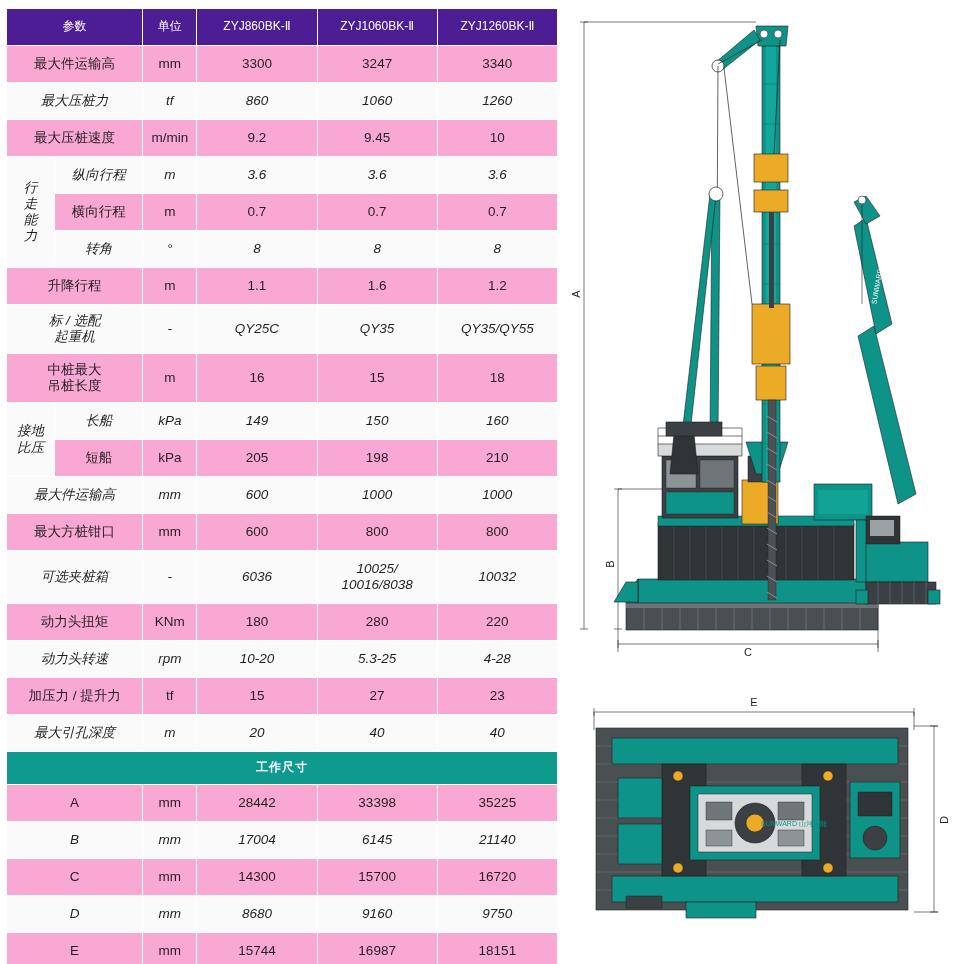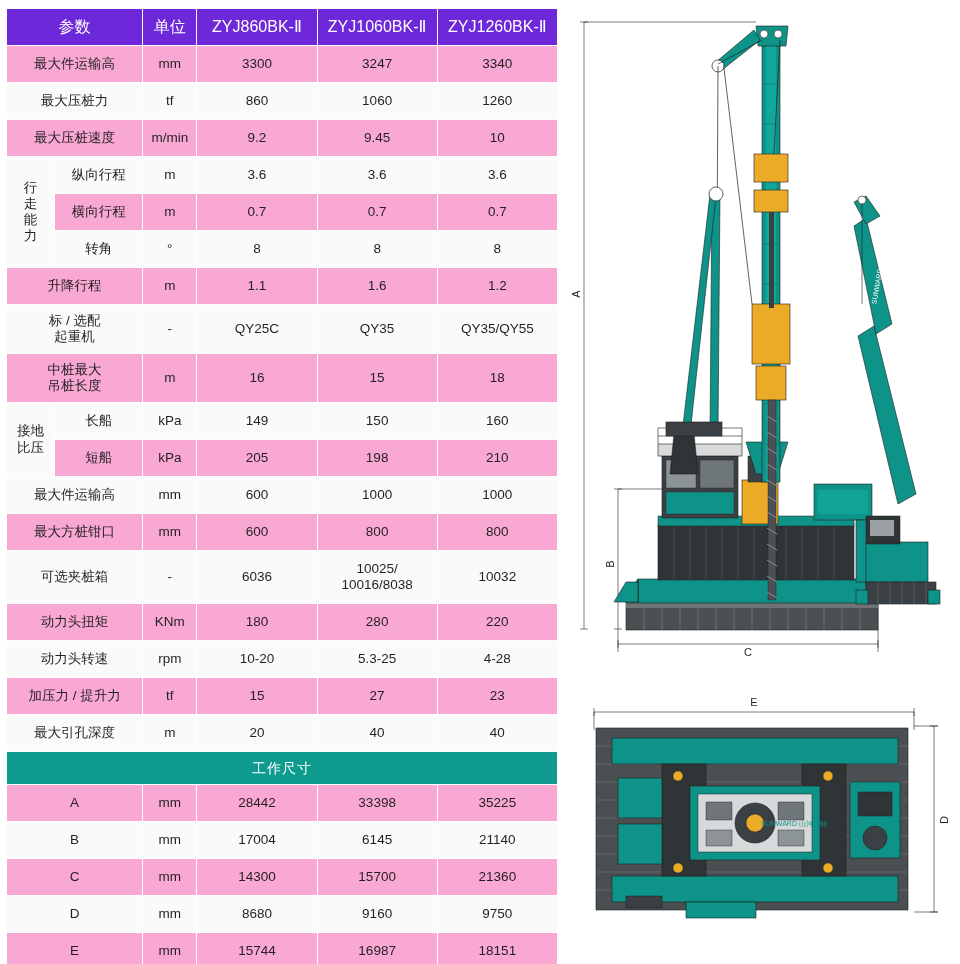--- a/index.html
+++ b/index.html
@@ -36,45 +36,45 @@
   table.spec td, table.spec th {
     border: 1px solid #ffffff;
     text-align: center;
     vertical-align: middle;
     padding: 0;
     height: 36px;
     font-weight: normal;
     line-height: 1.15;
   }
   thead th {
-    background: #6d28d9;
+    background: #4c1d95;
     color: #ffffff;
     font-weight: bold;
-    font-size: 16px;
+    font-size: 12px;
     height: 34px;
   }
   tbody tr.odd td { background: #f9a8d4; }
-  tbody tr.even td { background: #fafafa; }
+  tbody tr.even td { background: #fafafa; font-style: italic; }
   td.param {
     background: #f2f2f2;
   }
   tr.even td.param { background: #fafafa; }
   td.vertical-group {
     font-size: 13.5px;
     line-height: 1.25;
   }
   .vtext {
     display: block;
     line-height: 1.2;
   }
   tr.section-title td {
     background: #0f9a8e;
     color: #ffffff;
-    font-weight: normal;
-    font-size: 14px;
+    font-weight: bold;
+    font-size: 12px;
     height: 32px;
     letter-spacing: 1px;
   }
   .two-line {
     line-height: 1.25;
   }
   .col-param { width: 48px; }
   .col-param2 { width: 88px; }
   .col-unit { width: 54px; }
   .col-v { width: 120px; }
@@ -299,21 +299,21 @@
           <td>mm</td>
           <td>17004</td>
           <td>6145</td>
           <td>21140</td>
         </tr>
         <tr class="odd">
           <td class="param" colspan="2">C</td>
           <td>mm</td>
           <td>14300</td>
           <td>15700</td>
-          <td>21360</td>
+          <td>16720</td>
         </tr>
         <tr class="even">
           <td class="param" colspan="2">D</td>
           <td>mm</td>
           <td>8680</td>
           <td>9160</td>
           <td>9750</td>
         </tr>
         <tr class="odd">
           <td class="param" colspan="2">E</td>

